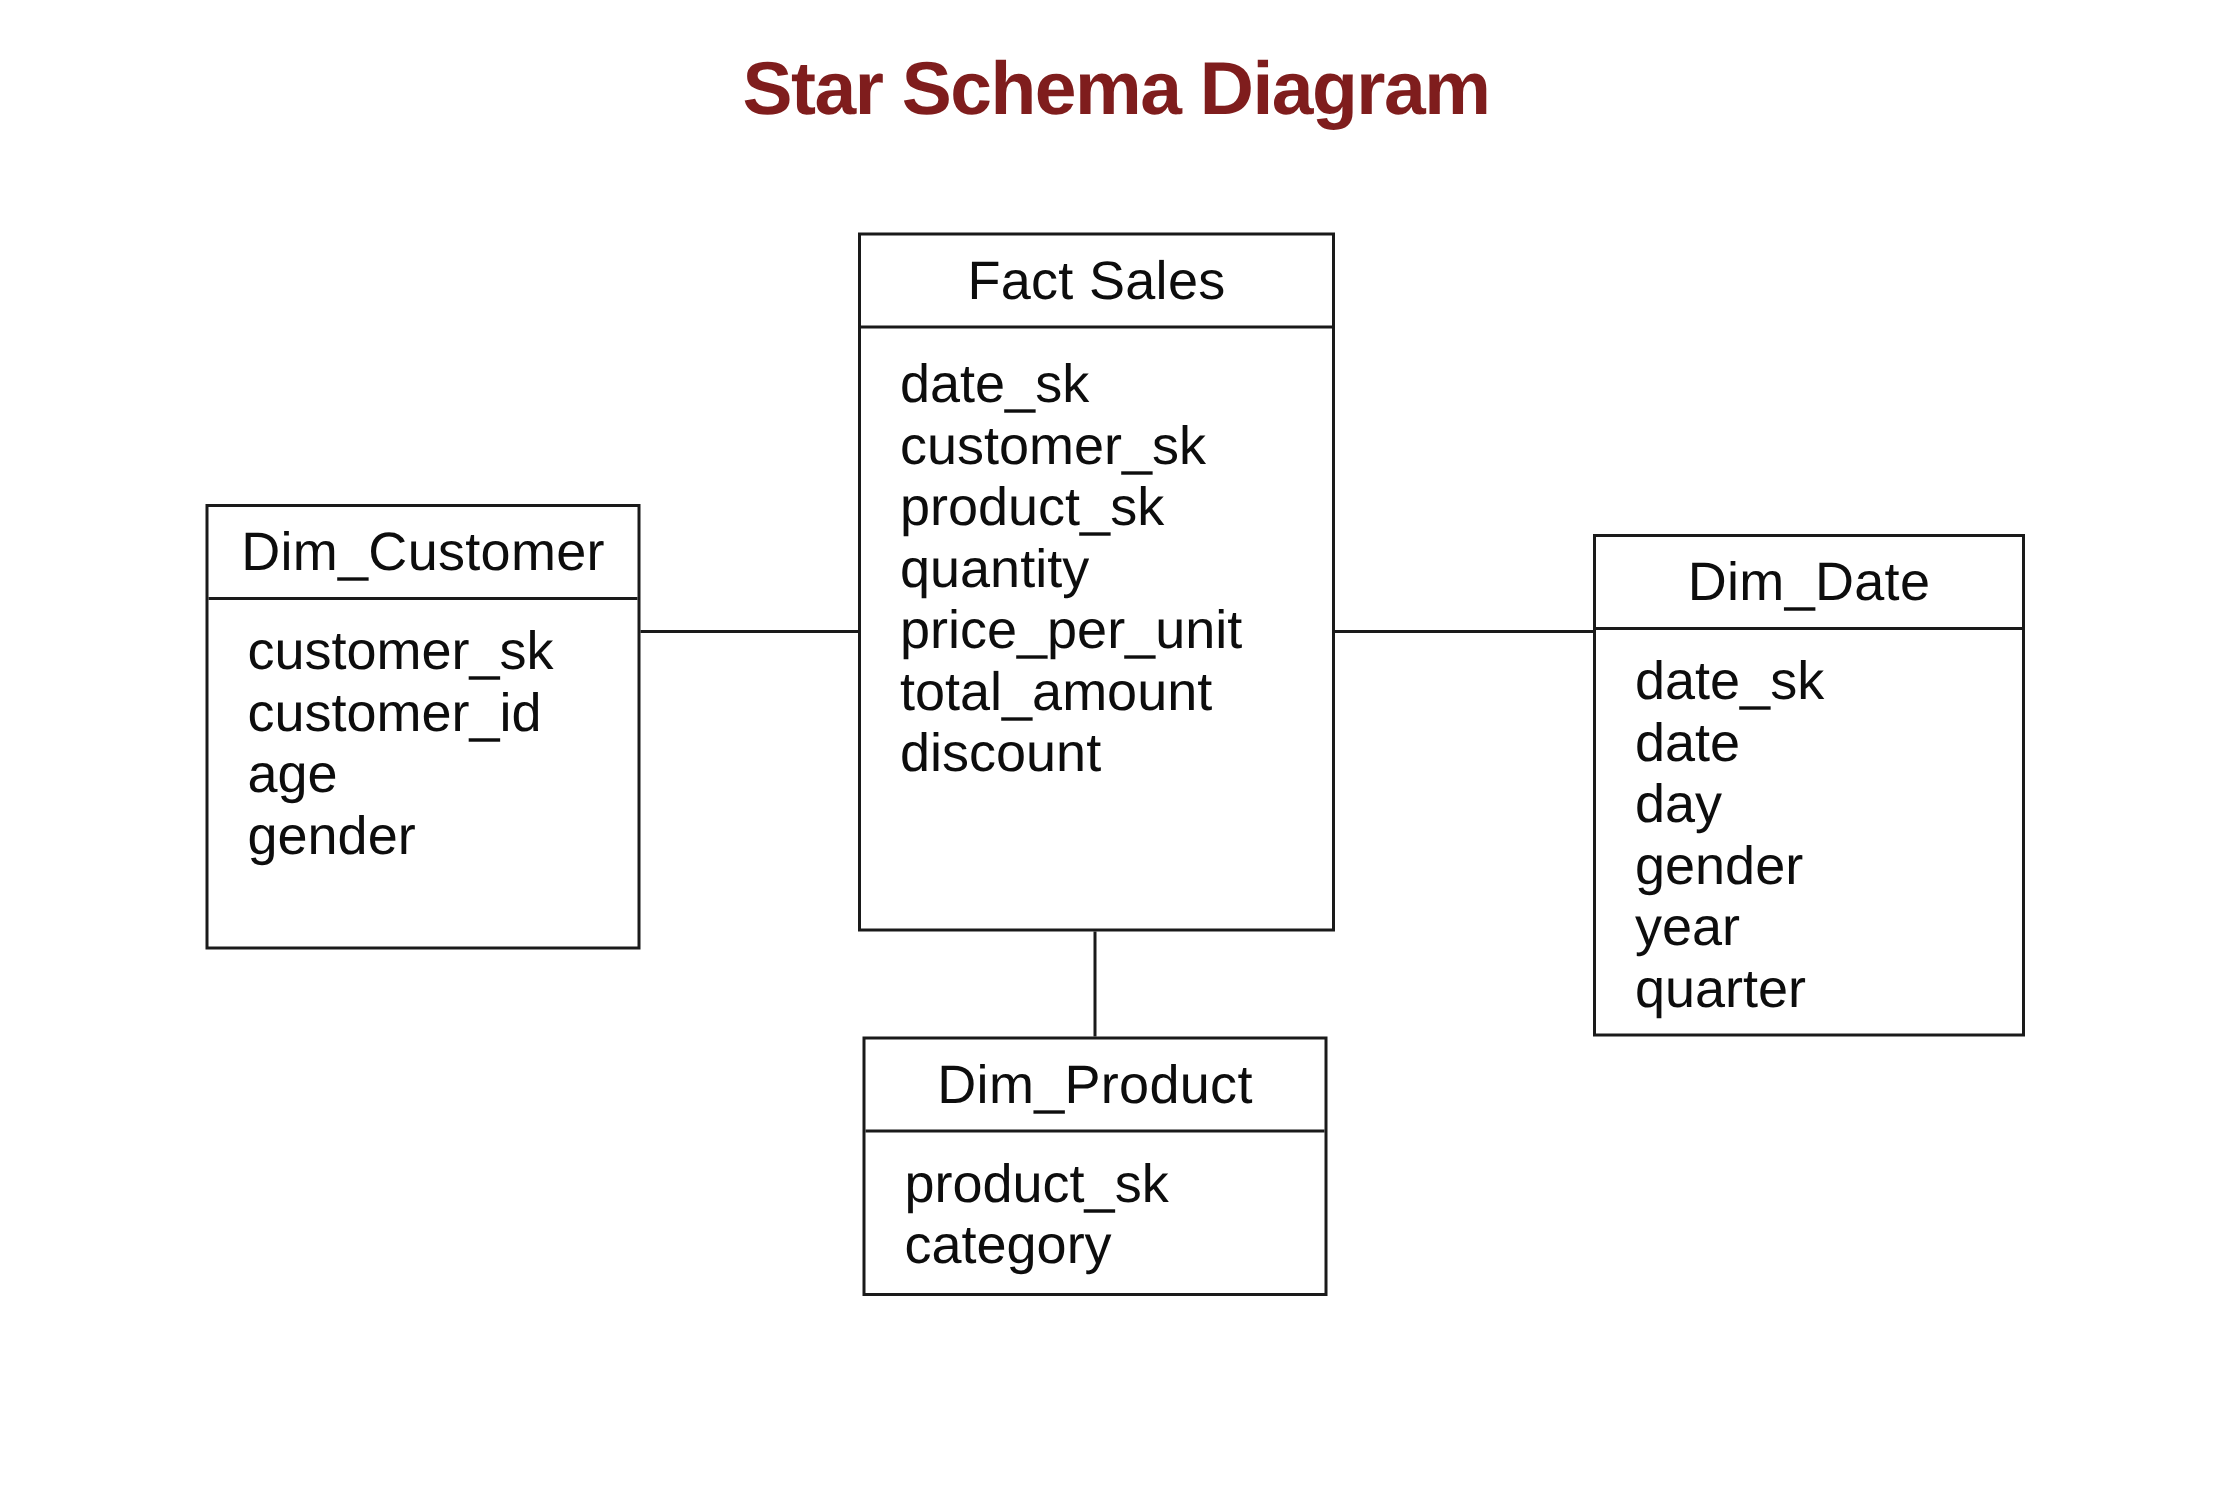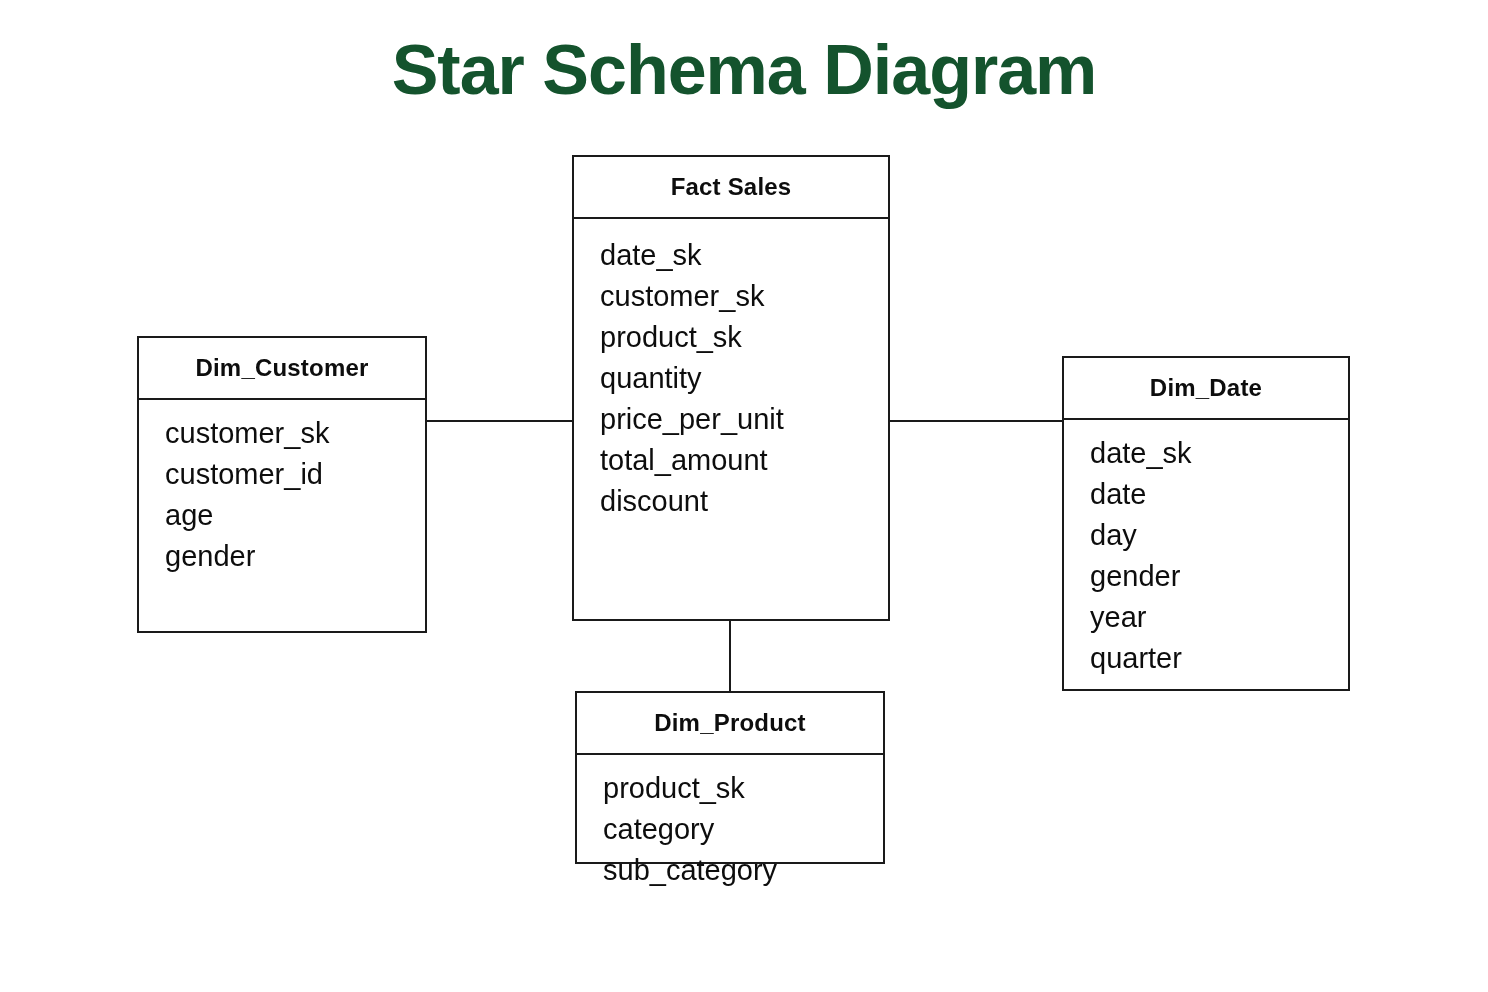--- a/index.html
+++ b/index.html
@@ -16,46 +16,46 @@
     color: #111111;
     overflow: hidden;
   }
   .title {
     position: absolute;
     top: 30px;
     left: 0;
     width: 100%;
     margin: 0;
     text-align: center;
-    font-size: 70px;
+    font-size: 50px;
     font-weight: bold;
     letter-spacing: -1px;
-    color: #14532d;
+    color: #7f1d1d;
   }
   .table {
     position: absolute;
     background: #ffffff;
     border: 2px solid #1a1a1a;
     box-sizing: border-box;
   }
   .table-header {
     height: 62px;
     border-bottom: 2px solid #1a1a1a;
     box-sizing: border-box;
     display: flex;
     align-items: center;
     justify-content: center;
-    font-size: 24px;
-    font-weight: 700;
+    font-size: 36px;
+    font-weight: 400;
     letter-spacing: 0.2px;
     color: #0d0d0d;
   }
   .table-fields {
     padding: 13px 8px 0 26px;
-    font-size: 29px;
+    font-size: 36px;
     color: #0d0d0d;
   }
   .field-row {
     line-height: 41px;
     white-space: nowrap;
   }
   .tbl-fact-sales   { left: 572px;  top: 155px; width: 318px; height: 466px; }
   .tbl-dim-customer { left: 137px;  top: 336px; width: 290px; height: 297px; }
   .tbl-dim-date     { left: 1062px; top: 356px; width: 288px; height: 335px; }
   .tbl-dim-product  { left: 575px;  top: 691px; width: 310px; height: 173px; }
@@ -108,21 +108,20 @@
         <div class="field-row">year</div>
         <div class="field-row">quarter</div>
       </div>
   </div>
 
   <div class="table tbl-dim-product">
     <div class="table-header">Dim_Product</div>
     <div class="table-fields">
         <div class="field-row">product_sk</div>
         <div class="field-row">category</div>
-        <div class="field-row">sub_category</div>
       </div>
   </div>
 
   <div class="connector conn-customer-fact"></div>
   <div class="connector conn-fact-date"></div>
   <div class="connector conn-fact-product"></div>
 
 </div>
 
 </body></html>

